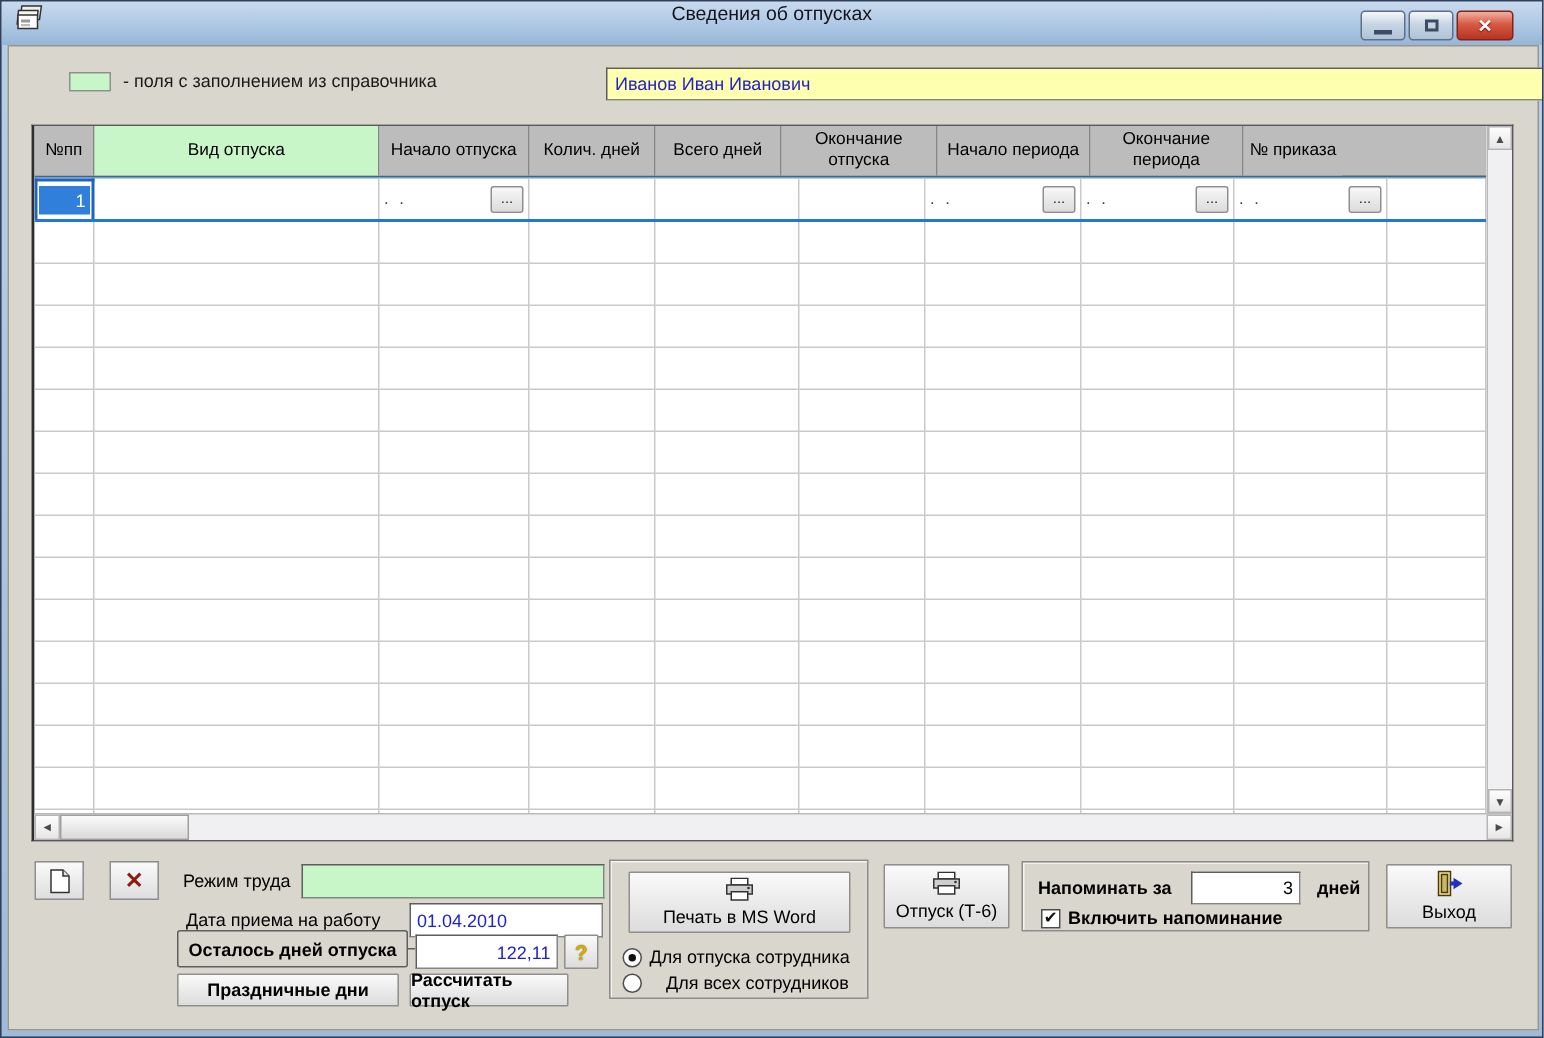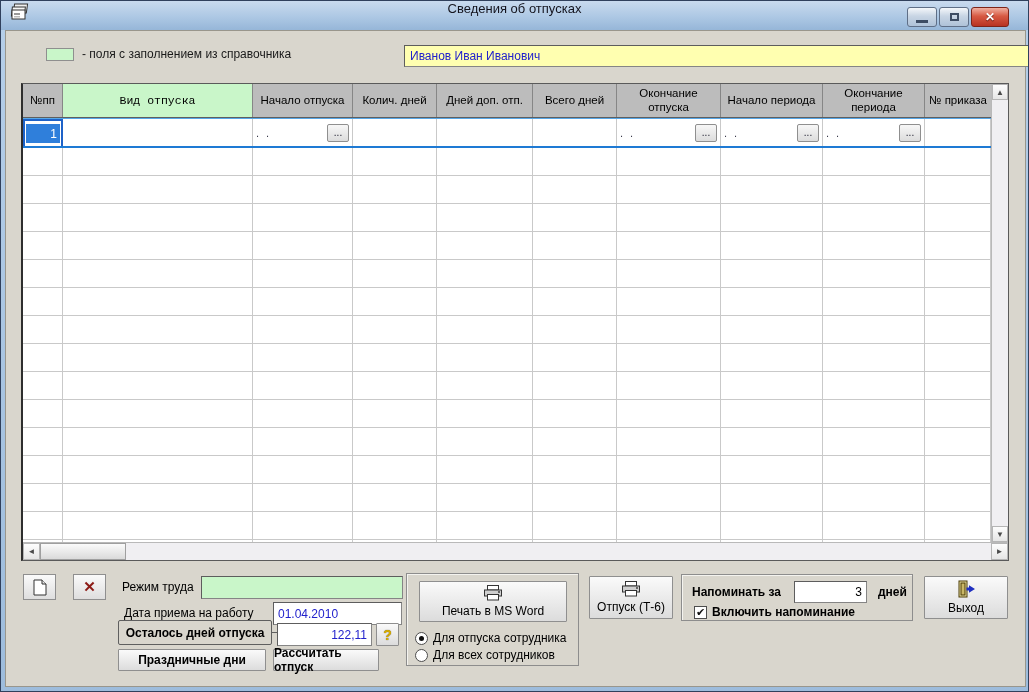--- a/index.html
+++ b/index.html
@@ -40,21 +40,21 @@
 
   
   .grid{ position:absolute; left:15px; top:52px; width:988px; height:478px;
          border:1px solid #5a5a5a; border-left:2px solid #2e2e2e; background:#fff; }
   .grid-main{ position:absolute; left:0; top:0; right:17px; bottom:18px; overflow:hidden; }
   .thead{ display:flex; height:34px; background:#bcbcbc; border-bottom:1px solid #5f5f5f; }
   .hc{ display:flex; align-items:center; justify-content:center; text-align:center;
        font-size:11.5px; line-height:1.15; color:#000; border-right:1px solid #868686;
        background:#bcbcbc; padding:0 2px; }
   .hc.green{ background:#c9f6c9; }
-  .c0{width:40px;} .c1{width:190px;font-family:Liberation Mono, monospace;} .c2{width:100px;} .c3{width:84px;} .c4{width:96px;}
+  .c0{width:40px;} .c1{width:190px;} .c2{width:100px;} .c3{width:84px;} .c4{width:96px;}
   .c5{width:84px;} .c6{width:104px;} .c7{width:102px;} .c8{width:102px;} .c9{width:66px; border-right:none;}
   .trow{ display:flex; height:28px; background:#fff; }
   .cell{ border-right:1px solid #c9c9c9; border-bottom:1px solid #c9c9c9; }
   .trow.first{ border-top:1px solid #56a7e8; border-bottom:2px solid #1e7ad4; height:30px; }
   .trow.first .cell{ border-bottom:none; }
   .selcell{ padding:3px 1px 3px 1px; border:2px solid #1e62c8; }
   .selcell .selinner{ background:#2f7fdb; color:#fff; height:100%; font-size:12px;
                       display:flex; align-items:center; justify-content:flex-end; padding:0 3px; }
   .datecell{ display:flex; align-items:center; justify-content:space-between; padding:0 3px; }
   .dateph{ font-size:11px; color:#3a3a4a; letter-spacing:2px; }
@@ -130,21 +130,20 @@
     <div class="fio-label lbl">ФИО</div>
     <div class="fio-field">Иванов Иван Иванович</div>
 
     <div class="grid">
       <div class="grid-main">
         <div class="thead">
           <div class="hc c0">№пп</div>
           <div class="hc c1 green">Вид отпуска</div>
           <div class="hc c2">Начало отпуска</div>
           <div class="hc c3">Колич. дней</div>
-          <div class="hc c4">Дней доп. отп.</div>
           <div class="hc c5">Всего дней</div>
           <div class="hc c6">Окончание отпуска</div>
           <div class="hc c7">Начало периода</div>
           <div class="hc c8">Окончание периода</div>
           <div class="hc c9">№ приказа</div>
         </div>
 
         <div class="trow first">
           <div class="cell c0 selcell">
             <div class="selinner">1</div>
@@ -404,21 +403,21 @@
           </svg>
           <span>Печать в MS Word</span>
         </div>
       </div>
       <div style="position:absolute; left:8px; top:57px; display:flex; align-items:center; gap:5px;">
         <span class="radio">
             <span class="dot"></span>
           </span>
         <span style="font-size:12px;">Для отпуска сотрудника</span>
       </div>
-      <div style="position:absolute; left:8px; top:74px; display:flex; align-items:center; gap:5px;">
+      <div style="position:absolute; left:8px; top:74px; display:flex; align-items:center; gap:16px;">
         <span class="radio"></span>
         <span style="font-size:12px;">Для всех сотрудников</span>
       </div>
     </div>
 
     <div class="btn" style="left:583px; top:545px; width:84px; height:43px;">
       <div class="stack">
         <svg width="22" height="16" viewBox="0 0 22 16">
           <rect x="5.5" y="0.5" width="11" height="4.5" fill="#fff" stroke="#333"></rect>
           <rect x="2.5" y="5" width="17" height="6" fill="#cfcfcf" stroke="#333"></rect>

